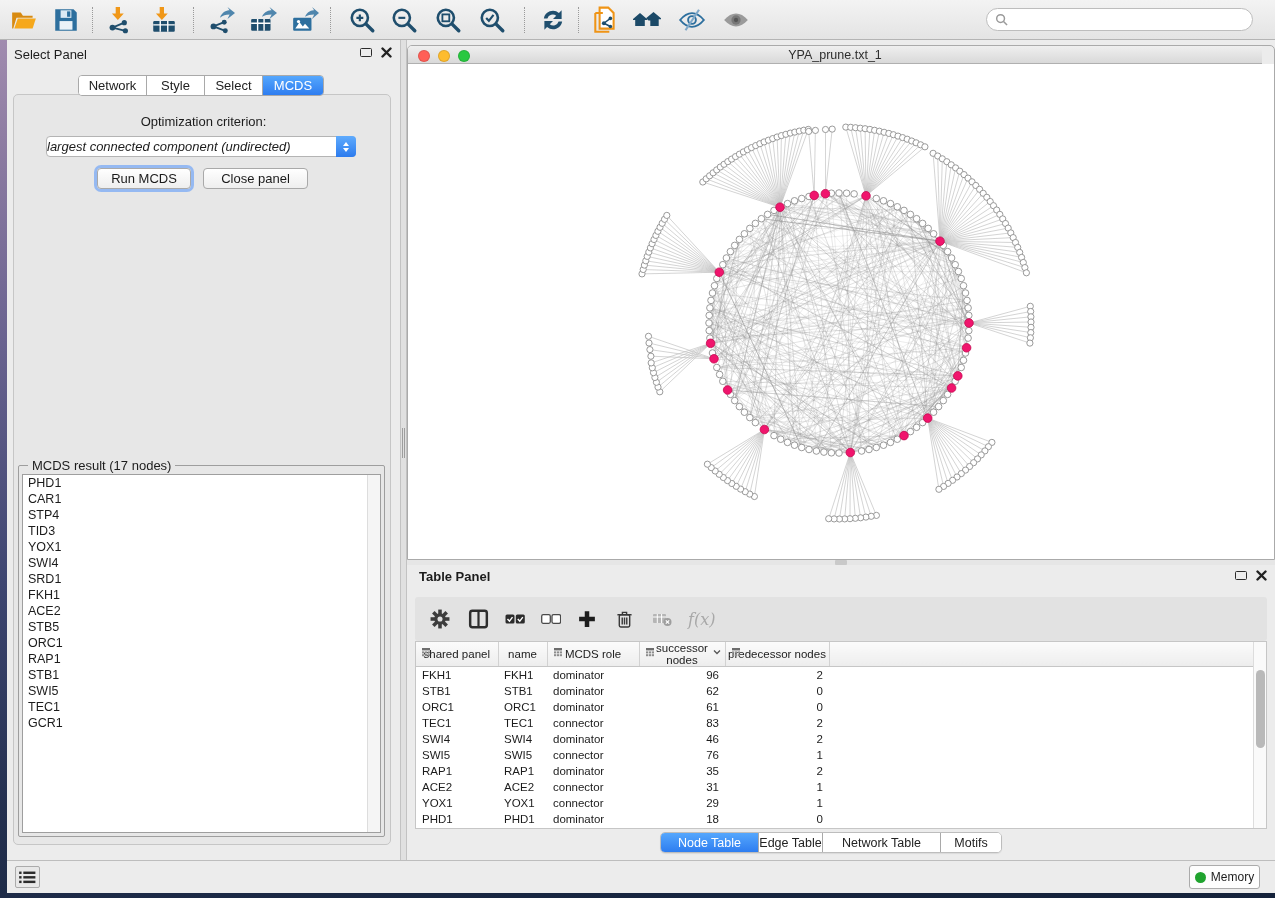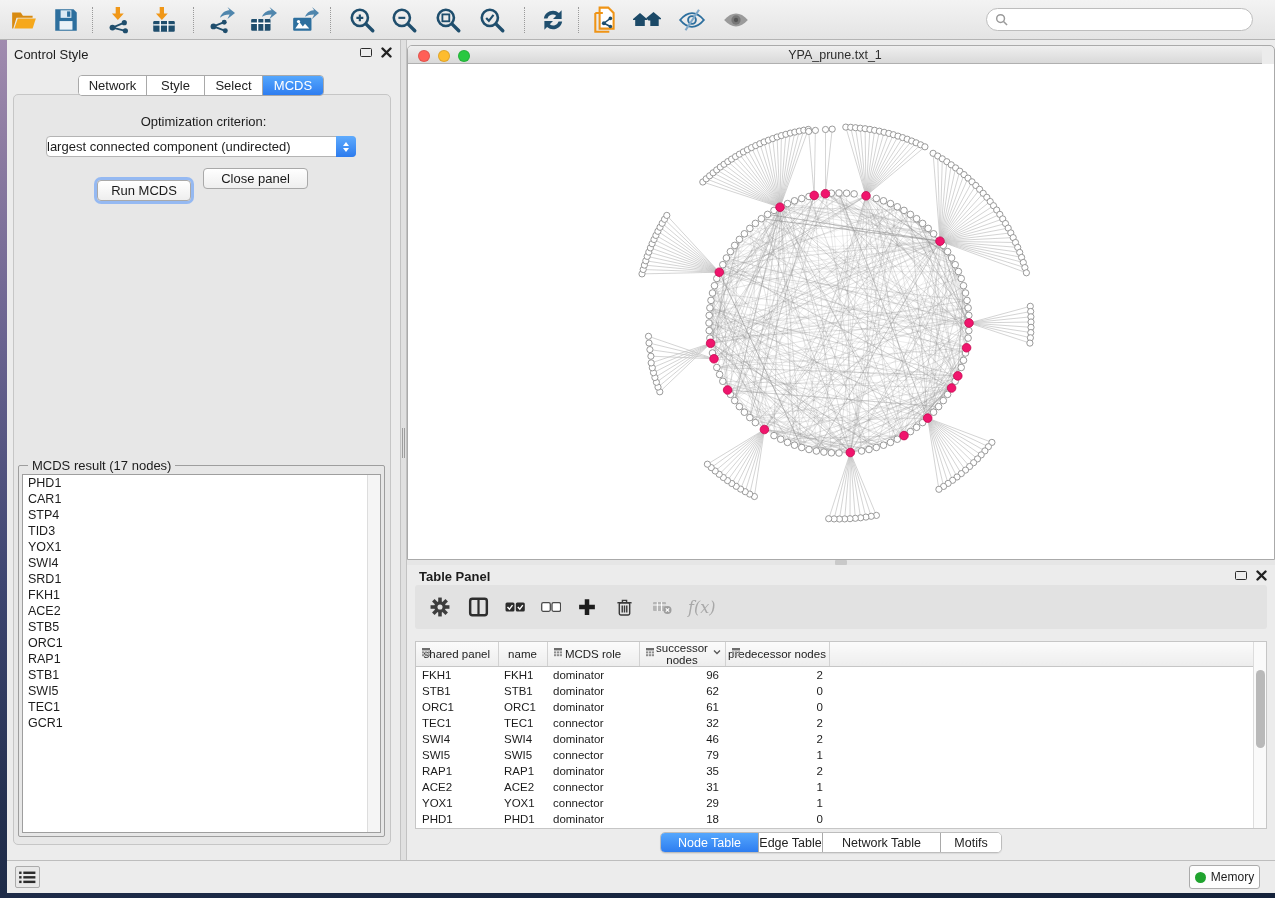--- a/index.html
+++ b/index.html
@@ -32,29 +32,29 @@
     background:#e7e7e7; border:1px solid #c6c6c6; border-radius:5px; }
   .seg-tabs { position:absolute; left:71px; top:35px; height:21px; display:flex;
     background:#fff; border:1px solid #a9a9a9; border-radius:4px; overflow:hidden; z-index:3; }
   .seg { font-size:13px; color:#222; display:flex; align-items:center; justify-content:center;
     border-right:1px solid #a9a9a9; cursor:pointer; background:#fff; }
   .seg:last-child { border-right:none; }
   .seg.sel { background:linear-gradient(#55a7fd,var(--accent-blue,#2e7df0)); color:#fff; }
   .opt-label { position:absolute; left:0; top:74px; width:100%; text-align:center; font-size:13px; }
   .dropdown { position:absolute; left:39px; top:96px; width:310px; height:21px; background:#fff;
     border:1px solid #b4b4b4; border-radius:4px; display:flex; align-items:center; cursor:pointer; }
-  .dropdown-text { font-size:13px; flex:1; white-space:nowrap; }
+  .dropdown-text { font-size:13px; flex:1; white-space:nowrap;font-style:italic; }
   .dropdown-stepper { width:20px; height:21px; margin-right:-1px; border-radius:0 4px 4px 0;
     background:linear-gradient(#5fabfd,#2c7bee); display:flex; flex-direction:column; align-items:center; justify-content:center; gap:2px; }
   .dropdown-stepper i { width:0; height:0; border-left:3.5px solid transparent; border-right:3.5px solid transparent; display:block; }
   .arr-up { border-bottom:4px solid #fff; } .arr-dn { border-top:4px solid #fff; }
   .btn { position:absolute; top:128px; height:21px; background:linear-gradient(#ffffff,#eeeeee);
     border:1px solid #a9a9a9; border-radius:4px; font-size:13px; color:#1a1a1a; cursor:pointer;
     font-family:"Liberation Sans",sans-serif; }
-  .btn-run { left:90px; width:94px; box-shadow:0 0 0 3px rgba(82,148,251,.55);margin-top:12px; }
+  .btn-run { left:90px; width:94px; box-shadow:0 0 0 3px rgba(82,148,251,.55); }
   .btn-close { left:196px; width:105px; }
   .mcds-group { position:absolute; left:11px; top:425px; width:367px; height:372px;
     border:1px solid #9e9e9e; border-radius:2px; background:#e7e7e7; }
   .mcds-legend { position:absolute; left:9px; top:-8px; background:#e7e7e7; padding:0 4px; font-size:13px; }
   .mcds-list { position:absolute; left:3px; top:8px; right:3px; bottom:3px; background:#fff;
     border:1px solid #9e9e9e; overflow:hidden; }
   .mcds-scroll { position:absolute; top:0; right:0; bottom:0; width:13px; background:#f5f5f5; border-left:1px solid #ddd; }
   .mcds-item { font-size:12.5px; line-height:16px; padding-left:5px; cursor:default; }
   
   .v-divider { position:absolute; left:393px; top:0; width:7px; height:820px;
@@ -71,21 +71,21 @@
   .traffic span { width:12px; height:12px; border-radius:50%; display:block; box-shadow:inset 0 0 0 1px rgba(0,0,0,.12); cursor:pointer; }
   .t-red { background:var(--traffic-red,#ff5f57); } .t-yel { background:var(--traffic-yellow,#febc2e); } .t-grn { background:var(--traffic-green,#28c840); }
   .net-title { position:absolute; left:0; right:0; top:2px; text-align:center; font-size:12.5px; color:#2e2e2e; }
   .net-canvas { position:absolute; left:0; top:18px; width:868px; height:497px; background:#fff; cursor:default; }
   .h-divider { position:absolute; left:0; top:520px; width:868px; height:5px; background:#e6e6e6; cursor:row-resize; }
   .h-grip { position:absolute; left:428px; top:0; width:12px; height:5px; background:#c9c9c9; border-radius:1px; }
   
   .table-panel { position:absolute; left:0; top:525px; width:868px; height:295px; background:#ececec; }
   .tp-titlebar { position:absolute; left:0; top:0; right:0; height:22px; }
   .tp-title { position:absolute; left:12px; top:4px; font-size:13px;font-weight:bold; }
-  .tp-toolbar { position:absolute; left:8px; top:20px; width:852px; height:44px; background:#e2e2e2; border-radius:3px; }
+  .tp-toolbar { position:absolute; left:8px; top:32px; width:852px; height:44px; background:#e2e2e2; border-radius:3px; }
   .tp-ico { position:absolute; top:11px; height:22px; display:flex; align-items:center; cursor:pointer; }
   .tp-ico.disabled { cursor:default; }
   .fx-label { font:italic 16px "DejaVu Serif", serif; color:#a8a8a8; }
   .grid-table { position:absolute; left:8px; top:76px; width:852px; height:188px; background:#fff; border:1px solid #c6c6c6; }
   table.node-table { border-collapse:collapse; table-layout:fixed; width:838px; font-size:11.5px; }
   .node-table col.c0{width:82px}.node-table col.c1{width:49px}.node-table col.c2{width:92px}
   .node-table col.c3{width:86px}.node-table col.c4{width:104px}.node-table col.c5{width:425px}
   .node-table th { height:20px; background:linear-gradient(#fbfbfb,#ededed); border-right:1px solid #d2d2d2;
     border-bottom:1px solid #c6c6c6; font-weight:normal; font-size:11.5px; position:relative; text-align:center; cursor:pointer; }
   .node-table th .hicon { position:absolute; left:5px; top:5px; }
@@ -249,21 +249,21 @@
         </g>
       </svg>
     <input class="search-input" placeholder="" style="">
   </span>
 </div>
 
 <div class="content">
 
   <div class="control-panel">
     <div class="panel-titlebar">
-      <span class="panel-title">Control Style</span>
+      <span class="panel-title">Select Panel</span>
       <span class="win-btns">
         <span class="float-btn"></span>
         <svg class="close-btn" width="11" height="11" viewBox="0 0 11 11">
             <path d="M1.5 1.5l8 8M9.5 1.5l-8 8" stroke="#222" stroke-width="2.4" stroke-linecap="round"></path>
           </svg>
       </span>
     </div>
     <div class="tab-content-panel"></div>
     <div class="seg-tabs">
       <span class="seg" style="width:68px">Network</span>
@@ -1350,39 +1350,39 @@
                 <td>dominator</td>
                 <td class="num">61</td>
                 <td class="num">0</td>
                 <td></td>
               </tr>
 
               <tr>
                 <td>TEC1</td>
                 <td>TEC1</td>
                 <td>connector</td>
-                <td class="num">32</td>
+                <td class="num">83</td>
                 <td class="num">2</td>
                 <td></td>
               </tr>
 
               <tr>
                 <td>SWI4</td>
                 <td>SWI4</td>
                 <td>dominator</td>
                 <td class="num">46</td>
                 <td class="num">2</td>
                 <td></td>
               </tr>
 
               <tr>
                 <td>SWI5</td>
                 <td>SWI5</td>
                 <td>connector</td>
-                <td class="num">79</td>
+                <td class="num">76</td>
                 <td class="num">1</td>
                 <td></td>
               </tr>
 
               <tr>
                 <td>RAP1</td>
                 <td>RAP1</td>
                 <td>dominator</td>
                 <td class="num">35</td>
                 <td class="num">2</td>

